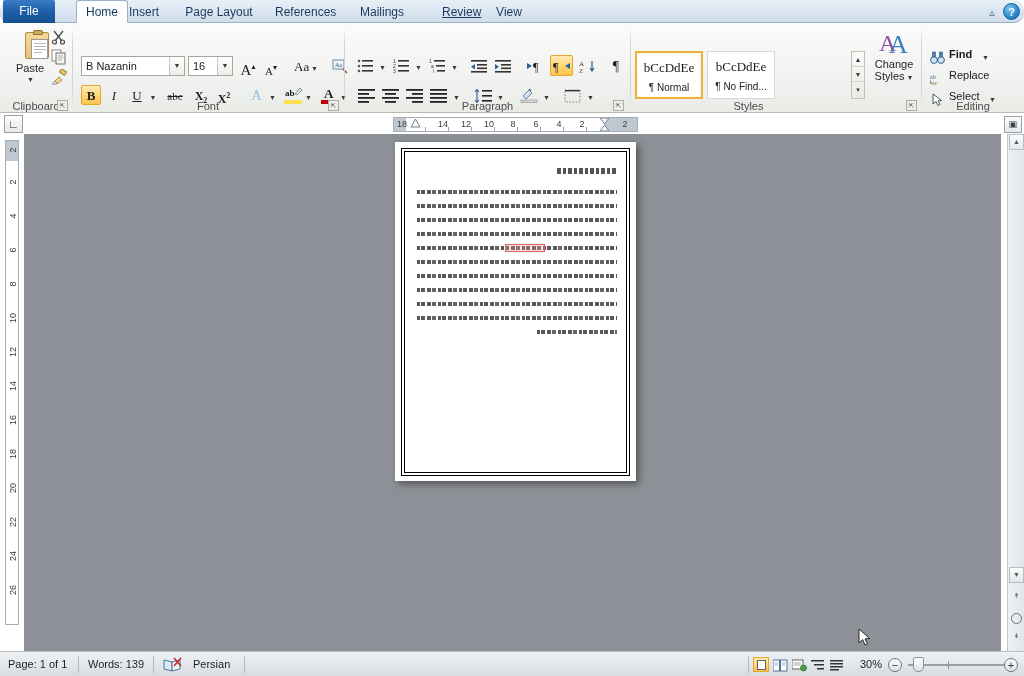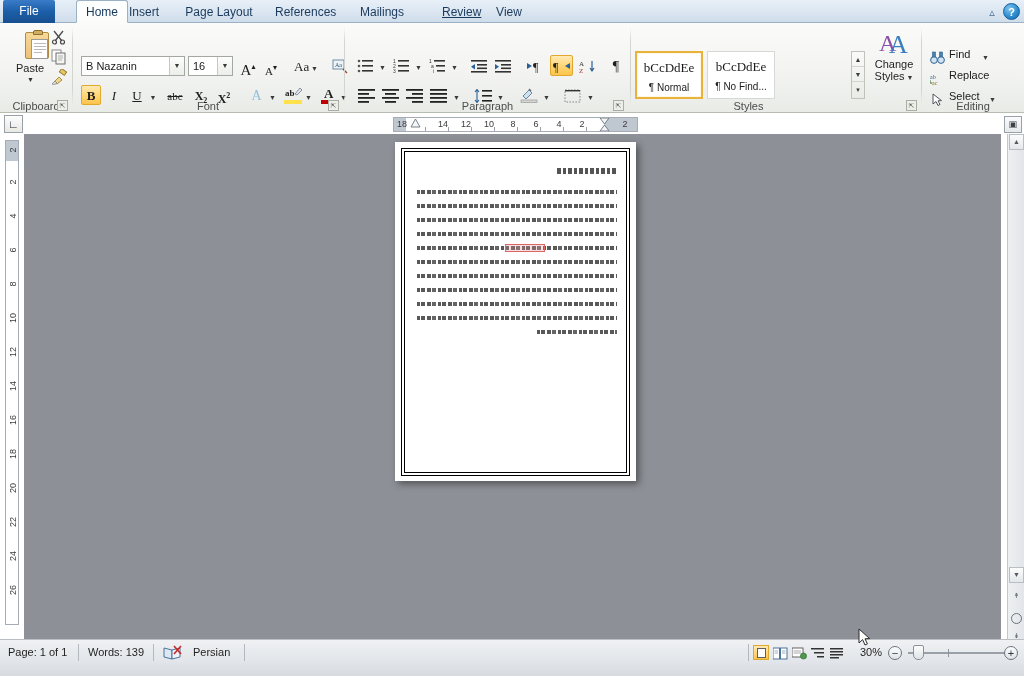--- a/index.html
+++ b/index.html
@@ -14,20 +14,21 @@
     cursor: default;
     -webkit-font-smoothing: antialiased;
   }
   #app { position: relative; width: 1024px; height: 676px; }
 
   
   .tabbar {
     position: absolute; top: 0; left: 0; width: 1024px; height: 23px;
     background: linear-gradient(to bottom, #e8eff7 0%, #dde8f3 45%, #cfdcea 100%);
     border-bottom: 1px solid #9cb0c6;
+    border-radius: 10px;
   }
   .tab-file {
     position: absolute; left: 3px; top: 0px; width: 52px; height: 23px;
     background: linear-gradient(to bottom, #3a7cc7 0%, #1c5fa8 50%, #174f8f 100%);
     color: #fff; font-size: 12px; text-align: center; line-height: 23px;
     border-radius: 2px 2px 0 0;
   }
   .tab {
     position: absolute; top: 0; height: 23px; line-height: 24px;
     text-align: center; font-size: 12px; color: #1b3a5c;
@@ -217,21 +218,21 @@
     border: 1px solid #9aa1a9; font-size: 9px; color: #3d4349;
     text-align: center; line-height: 15px;
   }
   .browse-obj {
     position: absolute; left: 3px; width: 11px; height: 11px;
     border: 1px solid #6d737a; border-radius: 50%;
   }
 
   
   .status {
-    position: absolute; left: 0; bottom: 0; width: 1024px; height: 37px;
+    position: absolute; left: 0; bottom: 0; width: 1024px; height: 25px;
     background: linear-gradient(to bottom,#eff1f3 0%,#e3e6ea 55%,#d7dbe0 100%);
     border-top: 1px solid #b9bec4;
   }
   .st-item {
     position: absolute; top: 0; height: 25px; line-height: 25px;
     font-size: 11px; color: #1f1f1f; white-space: nowrap;
   }
   .st-sep { position: absolute; top: 4px; width: 1px; height: 17px; background: #b4b9bf; }
   .view-btn {
     position: absolute; top: 5px; width: 16px; height: 15px;
@@ -550,21 +551,21 @@
         <text x="10" y="24" font-size="26" font-family="'Liberation Serif',serif" fill="#3a7fc1">A</text>
       </svg>
       <div style="position:absolute;left:0;top:35px;width:52px;text-align:center;font-size:11px;line-height:12px;">
         <span>Change Styles</span><span class="caret"> ▼</span>
       </div>
       <div class="dlg-launcher" style="left:38px;">⇱</div>
     </div>
     <div class="group-sep" style="left:921px;"></div>
 
     <div class="group" style="left:922px;width:102px;">
-      <div class="rb" style="left:4px;top:24px;width:94px;height:19px;text-align:left;">
+      <div class="rb" style="left:4px;top:24px;width:94px;height:19px;text-align:left;font-weight:bold;">
         <svg width="15" height="14" viewBox="0 0 15 14" style="position:absolute;left:3px;top:3px">
           <circle cx="4" cy="9" r="3.4" fill="#cfe3f3" stroke="#2f628f" stroke-width="1"></circle>
           <circle cx="11" cy="9" r="3.4" fill="#cfe3f3" stroke="#2f628f" stroke-width="1"></circle>
           <rect x="2.5" y="1" width="3" height="5" fill="#4a7fae" stroke="#2f628f" stroke-width=".6"></rect>
           <rect x="9.5" y="1" width="3" height="5" fill="#4a7fae" stroke="#2f628f" stroke-width=".6"></rect>
         </svg>
         <span class="edit-item" style="left:22px;">Find</span>
         <span class="caret" style="position:absolute;left:55px;top:6px;">▼</span>
       </div>
       <div class="rb" style="left:4px;top:45px;width:94px;height:19px;text-align:left;">

